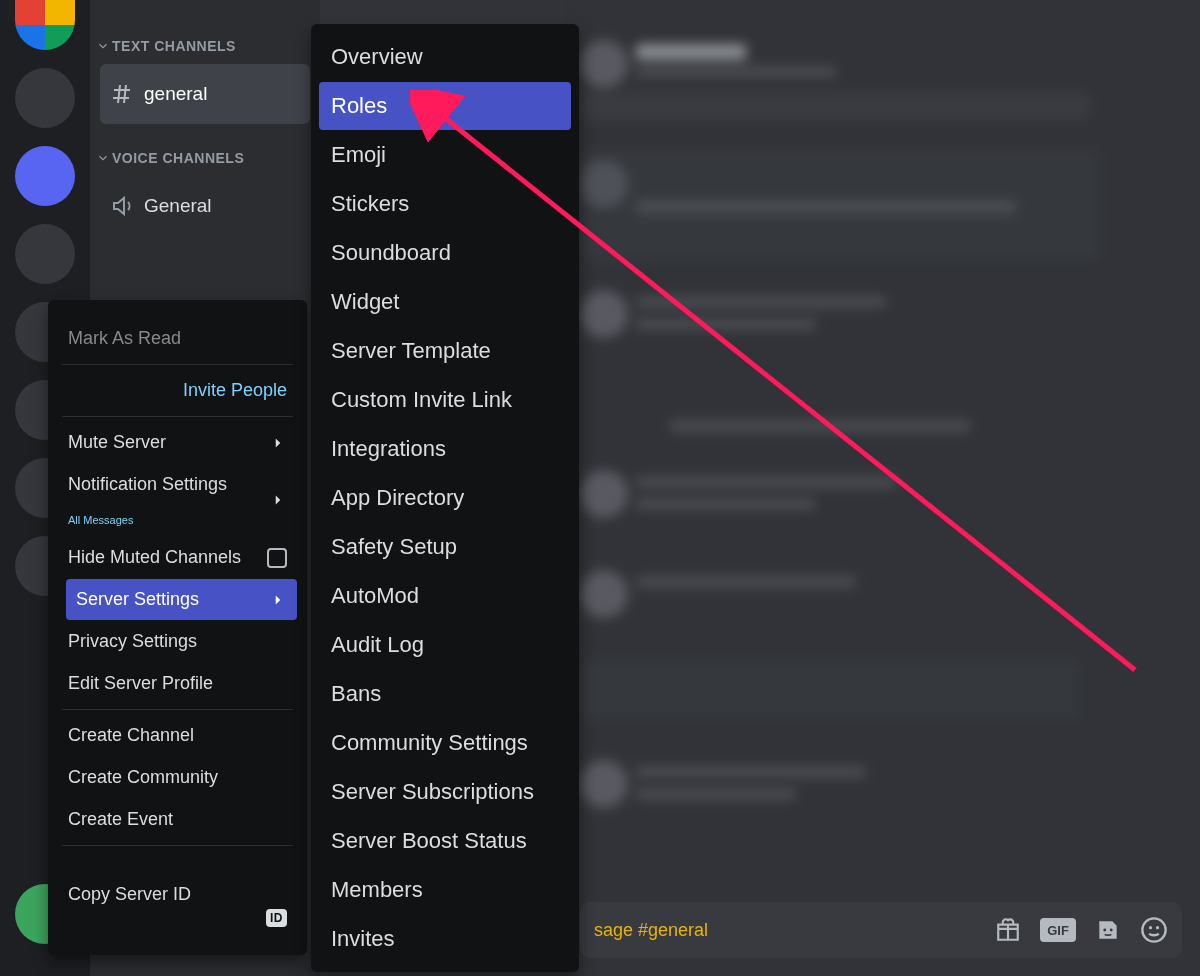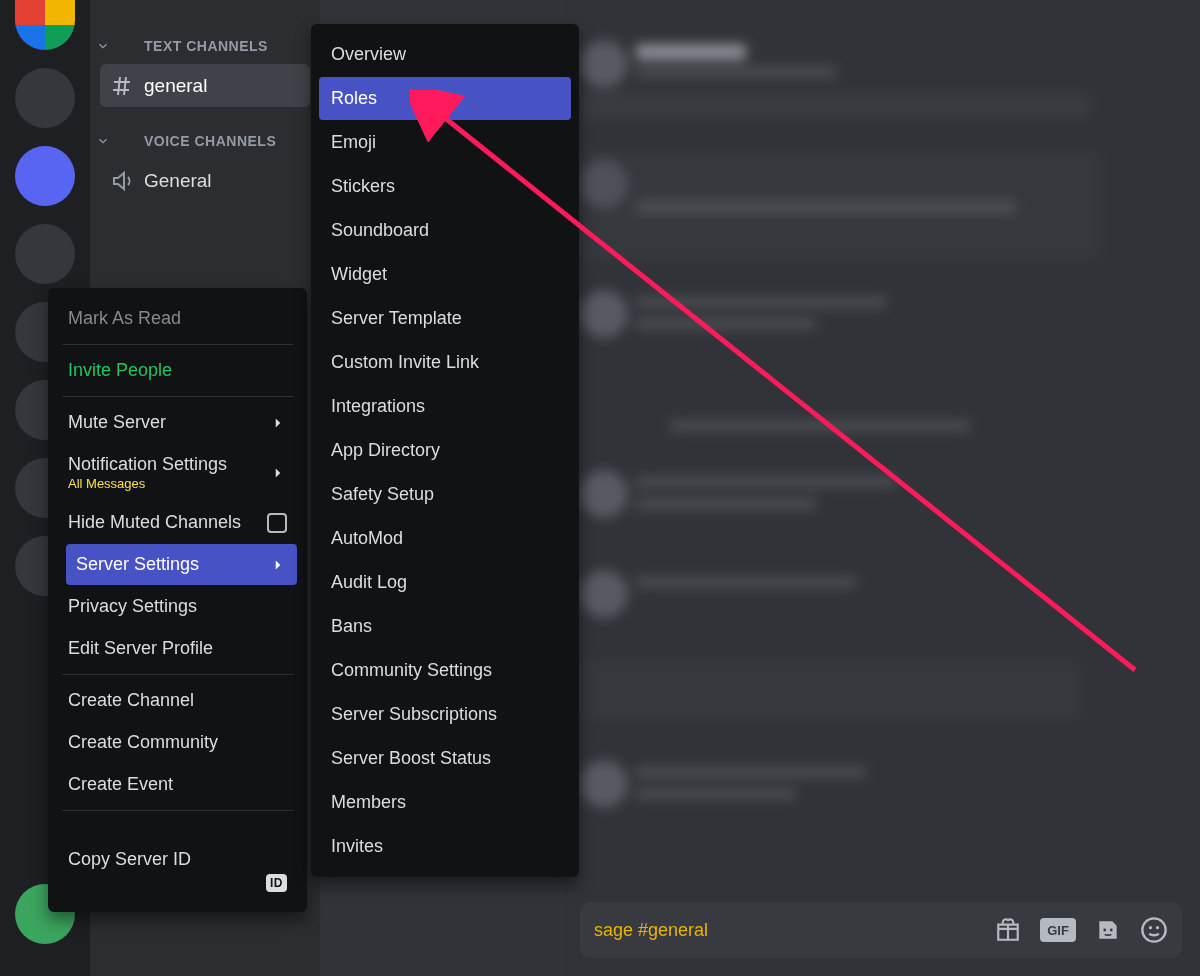--- a/index.html
+++ b/index.html
@@ -10,44 +10,44 @@
   .srv { width:60px; height:60px; border-radius:50%; margin:10px auto 18px auto; }
   .srv.chrome { background: conic-gradient(#f3b600 0 25%, #0f9d58 25% 50%, #1a73e8 50% 75%, #e34133 75% 100%); margin-top:0; height:50px; border-radius:0 0 30px 30px; }
   .srv.dim   { background:#36373d; }
   .srv.blob  { background:#5865f2; }
   .srv.green { background:#3ba55d; position:absolute; bottom:14px; left:15px; }
 
   
   .chan-col { position:absolute; left:90px; top:0; width:230px; height:976px; background:#2b2d31; padding-top:34px; }
   .cat-head { display:flex; align-items:center; color:#949ba4; font-size:14px; font-weight:600; letter-spacing:.5px; padding:4px 8px 4px 6px; }
   .cat-head svg { margin-right:2px; }
-  .chan-row  { margin:6px 10px 22px 10px; height:43px; border-radius:6px; display:flex; align-items:center; padding:0 10px; color:#dbdee1; font-size:19px; }
+  .chan-row  { margin:6px 10px 22px 10px; height:60px; border-radius:6px; display:flex; align-items:center; padding:0 10px; color:#dbdee1; font-size:19px; }
   .chan-row.sel { background:#404249; color:#fff; }
   .chan-row .icon { width:24px; height:24px; margin-right:10px; fill:#949ba4; stroke:#949ba4; }
 
   
-  .ctx-menu { position:absolute; left:48px; top:288px; width:259px; background:#111214; border-radius:6px;
-              padding:9px 10px; box-shadow:0 8px 16px rgba(0,0,0,.45); }
+  .ctx-menu { position:absolute; left:48px; top:300px; width:259px; background:#111214; border-radius:6px;
+              padding:17px 10px; box-shadow:0 8px 16px rgba(0,0,0,.45); }
   .ctx-item { position:relative; color:#dbdee1; font-size:18px; font-weight:500; padding:10px 10px;
               border-radius:4px; display:flex; align-items:center; justify-content:space-between; margin:1px 0; }
   .ctx-item.highlight { background:#4752c4; color:#fff;margin-left:8px; }
-  .ctx-item.link      { color:#22c55e; }
+  .ctx-item.link      { color:#7dd3fc;justify-content:flex-end; }
   .ctx-item.dim       { color:#87898c; }
-  .ctx-item .sub      { display:block; font-size:13px; color:#fde047; font-weight:400; margin-top:1px; }
+  .ctx-item .sub      { display:block; font-size:11px; color:#7dd3fc; font-weight:400; margin-top:19px; }
   .ctx-sep { height:1px; background:#2e2f34; margin:5px 4px; }
   .chev-right { width:18px; height:18px; fill:#dbdee1; }
   .ctx-item.highlight .chev-right { fill:#fff; }
   .checkbox-empty { width:20px; height:20px; border:2px solid #b5bac1; border-radius:4px; }
   .id-badge { background:#dbdee1; color:#111214; font-size:12px; font-weight:800; border-radius:4px;
               padding:2px 4px; letter-spacing:.5px;margin-top:48px; }
 
   
   .sub-menu { position:absolute; left:311px; top:24px; width:268px; background:#111214; border-radius:6px;
               padding:8px 8px; box-shadow:0 8px 16px rgba(0,0,0,.45); }
-  .sub-item { color:#dbdee1; font-size:18px; font-weight:500; padding:11px 12px; border-radius:4px; margin:1px 0; }
+  .sub-item { color:#dbdee1; font-size:22px; font-weight:500; padding:11px 12px; border-radius:4px; margin:1px 0; }
   .sub-item.sel { background:#4752c4; color:#fff; }
 
   
   .chat { position:absolute; left:580px; right:0; top:0; bottom:0; background:#313338; filter:blur(6px); }
   .msg-blob { position:absolute; background:#404249; border-radius:8px; opacity:.55; }
   .av-blob  { position:absolute; width:48px; height:48px; border-radius:50%; background:#6d6f78; opacity:.65; }
   .name-blob{ position:absolute; height:16px; border-radius:4px; background:#cfd3da; opacity:.55; }
   .bar-blob { position:absolute; height:12px; border-radius:4px; background:#5c5e66; opacity:.55; }
 
   
@@ -55,21 +55,21 @@
                 border-radius:10px; display:flex; align-items:center; padding:0 14px; }
   .chat-input .ph { color:#eab308; font-size:18px; flex:1; }
   .cin-icon { width:28px; height:28px; margin-left:18px; display:flex; align-items:center; justify-content:center;
               color:#b5bac1; fill:#b5bac1; font-weight:700; }
   .gif-badge { width:36px; height:24px; border-radius:4px; background:#b5bac1; color:#383a40; font-size:13px;
                font-weight:900; display:flex; align-items:center; justify-content:center; margin-left:18px; }
 
   
   .arrow-svg { position:absolute; left:410px; top:90px; width:740px; height:590px; pointer-events:none; }
 
-  .noselect { user-select:none;gap:32px; }
+  .noselect { user-select:none; }
 </style>
 </head>
 <body>
 
 <div class="server-col">
   <div class="srv chrome"></div>
   <div class="srv dim"></div>
   <div class="srv blob"></div>
   <div class="srv dim"></div>
   <div class="srv dim"></div>

